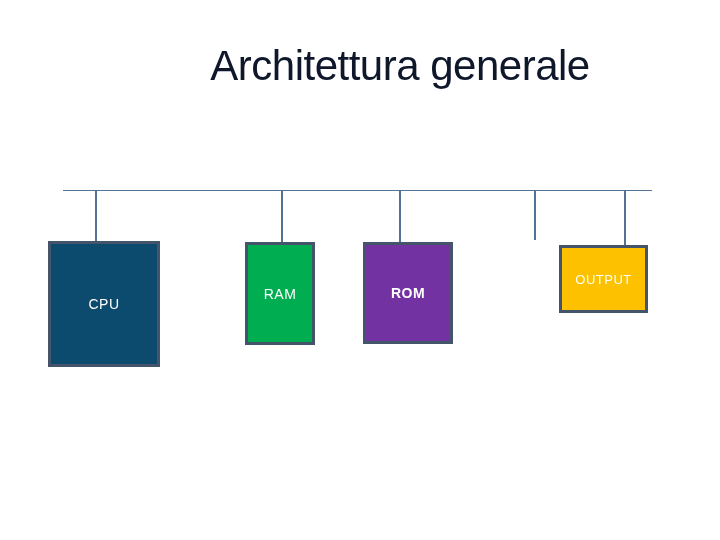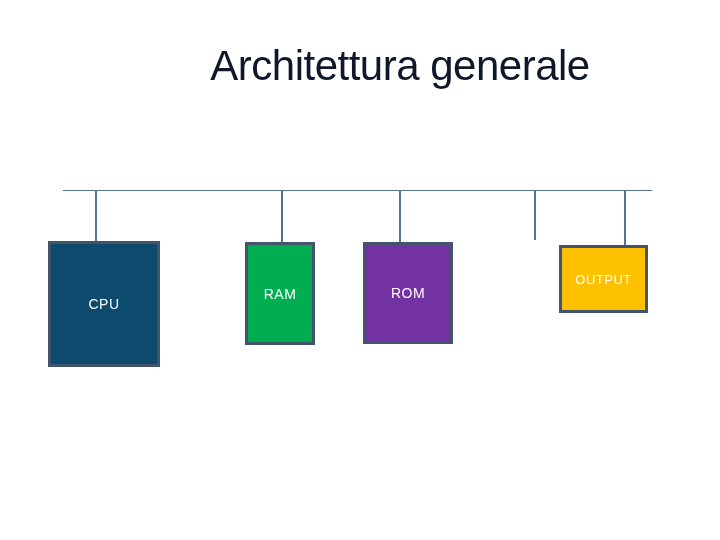--- a/index.html
+++ b/index.html
@@ -46,21 +46,21 @@
     justify-content:center;
   }
   .box-label{
     color:#ffffff;
     font-size:14px;
     letter-spacing:0.5px;
     white-space:nowrap;
   }
   .box-cpu   {left:48px; top:241px;width:112px;height:126px;}
   .box-ram   {left:245px;top:242px;width:70px; height:103px;}
-  .box-rom   {left:363px;top:242px;width:90px; height:102px;}
+  .box-rom   {left:363px;top:242px;width:90px; height:102px;font-weight:bold;}
   .box-input {left:494px;top:240px;width:85px; height:85px;}
   .box-output{left:559px;top:245px;width:89px; height:68px;}
   .box-output .box-label{font-size:13px;}
 </style>
 </head>
 <body>
 
 <div class="slide">
 
   <div class="title">Architettura generale</div>

